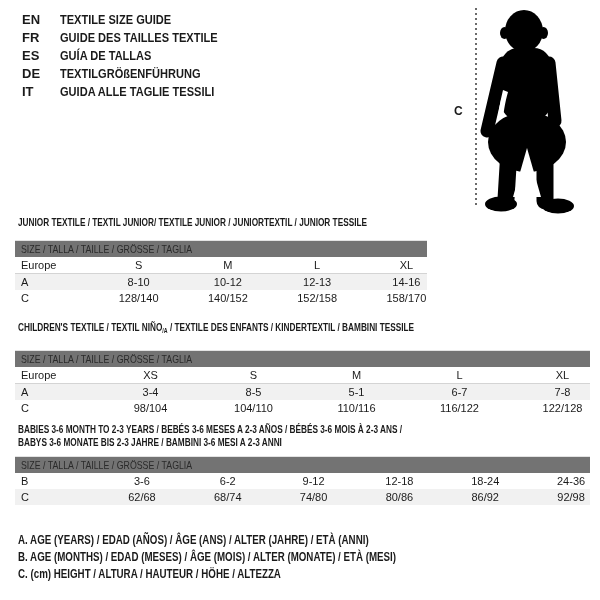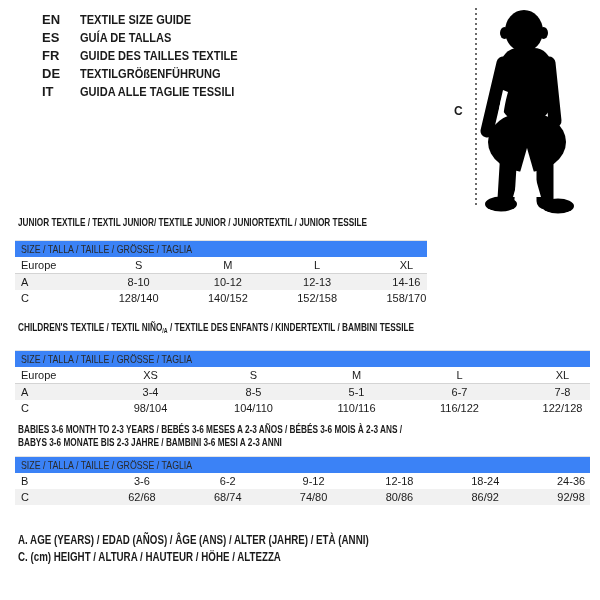--- a/index.html
+++ b/index.html
@@ -9,40 +9,40 @@
     font-family:"Liberation Sans","DejaVu Sans",sans-serif;
   }
   
   .cx75{display:inline-block;transform:scaleX(0.75);transform-origin:0 50%;white-space:nowrap;}
   .cx80{display:inline-block;transform:scaleX(0.80);transform-origin:0 50%;white-space:nowrap;}
   .cx85{display:inline-block;transform:scaleX(0.85);transform-origin:0 50%;white-space:nowrap;}
 
   
   .lang-block{position:absolute;left:22px;top:10px;}
   .lang-row{display:flex;height:18px;align-items:center;font-weight:700;font-size:13px;}
-  .lang-code{width:38px;margin-left:20px;}
+  .lang-code{width:38px;}
   
   .figure{position:absolute;left:440px;top:0;width:160px;height:220px;}
   .figure svg{display:block;}
   .c-label{position:absolute;left:14px;top:104px;font-weight:700;font-size:12px;}
 
   
   .section{position:absolute;left:15px;}
   .sec-title{font-weight:700;font-size:11px;line-height:13px;margin-left:3px;white-space:nowrap;}
   .sec-title .sub{font-size:7px;vertical-align:-2px;}
   .section-junior{top:216px;width:412px;}
   .section-junior .tbl{margin-top:11px;}
   .section-children{top:321px;width:575px;}
   .section-children .tbl{margin-top:13px;}
   .section-babies{top:423px;width:575px;}
   .section-babies .tbl{margin-top:7px;}
 
   
   .tbl{width:100%;font-size:11px;}
-  .size-bar{background:#3b82f6;height:16px;line-height:16px;padding-left:6px;color:#2a2a2a;border-top:1px solid #e3e3e3;}
+  .size-bar{background:#737373;height:16px;line-height:16px;padding-left:6px;color:#2a2a2a;border-top:1px solid #e3e3e3;}
   .trow{display:flex;height:16px;line-height:16px;align-items:center;gap:48px;}
   .trow.hdr{border-bottom:1px solid #d4d4d4;}
   .trow.band{background:#f1f1f1;}
   .cl{padding-left:6px;}
   .section-junior .cl{width:49px;}
   .section-children .cl,.section-babies .cl{width:54px;}
   .c{flex:1 1 0;text-align:center;}
 
   
   .legend{position:absolute;left:18px;top:531px;font-weight:700;font-size:13px;}
@@ -50,26 +50,26 @@
 </style>
 </head>
 <body>
 
 <div class="lang-block">
   <div class="lang-row">
     <span class="lang-code">EN</span>
     <span class="cx85">TEXTILE SIZE GUIDE</span>
   </div>
   <div class="lang-row">
+    <span class="lang-code">FR</span>
+    <span class="cx85">GUIDE DES TAILLES TEXTILE</span>
+  </div>
+  <div class="lang-row">
     <span class="lang-code">ES</span>
     <span class="cx85">GUÍA DE TALLAS</span>
-  </div>
-  <div class="lang-row">
-    <span class="lang-code">FR</span>
-    <span class="cx85">GUIDE DES TAILLES TEXTILE</span>
   </div>
   <div class="lang-row">
     <span class="lang-code">DE</span>
     <span class="cx85">TEXTILGRÖßENFÜHRUNG</span>
   </div>
   <div class="lang-row">
     <span class="lang-code">IT</span>
     <span class="cx85">GUIDA ALLE TAGLIE TESSILI</span>
   </div>
 </div>
@@ -193,15 +193,18 @@
       <span class="c">92/98</span>
     </div>
   </div>
 </div>
 
 <div class="legend">
   <div class="legend-line">
     <span class="cx75">A. AGE (YEARS) / EDAD (AÑOS) / ÂGE (ANS) / ALTER (JAHRE) / ETÀ (ANNI)</span>
   </div>
   <div class="legend-line">
+    <span class="cx75">B. AGE (MONTHS) / EDAD (MESES) / ÂGE (MOIS) / ALTER (MONATE) / ETÀ (MESI)</span>
+  </div>
+  <div class="legend-line">
     <span class="cx75">C. (cm) HEIGHT / ALTURA / HAUTEUR / HÖHE / ALTEZZA</span>
   </div>
 </div>
 
 </body></html>

